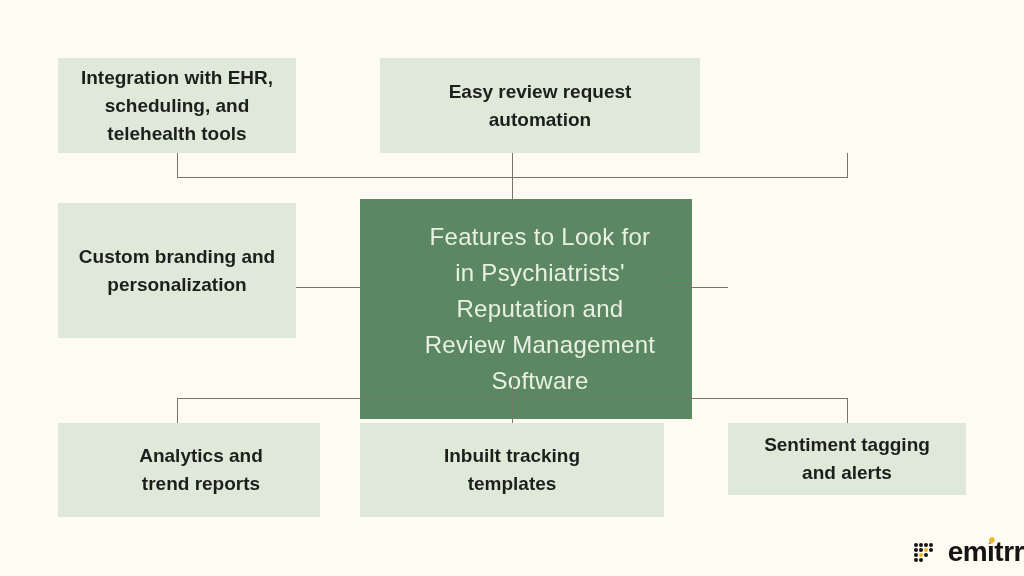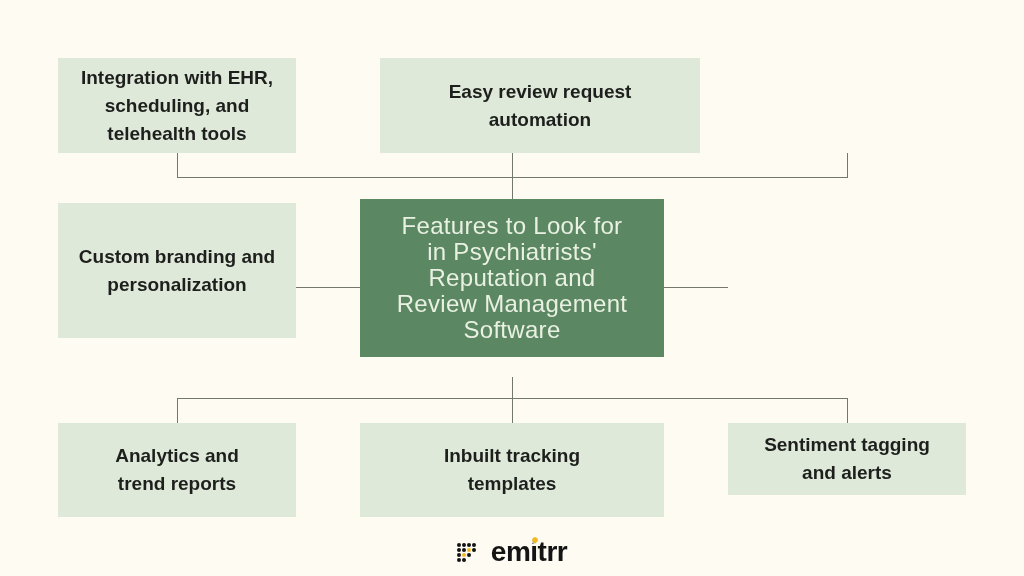--- a/index.html
+++ b/index.html
@@ -28,41 +28,42 @@
     position:absolute;
     background:var(--box-bg);
     display:flex;align-items:center;justify-content:center;
     text-align:center;
     color:var(--box-text);
     font-size:19px;line-height:28px;font-weight:600;
     white-space:pre-line;
   }
   .center-box{
     position:absolute;
-    left:360px;top:199px;width:304px;height:158px;
+    left:360px;top:199px;width:304px;height:220px;
     background:var(--center-bg);
     display:flex;align-items:center;justify-content:center;
     text-align:center;
     color:var(--center-text);
-    font-size:24px;line-height:26px;font-weight:400;
+    font-size:24px;line-height:36px;font-weight:400;
     letter-spacing:0.3px;
     white-space:pre-line;
+    padding-left:28px;
   }
   .box-tl{left:58px;top:58px;width:238px;height:95px;}
   .box-tc{left:360px;top:58px;width:320px;height:95px;margin-left:20px;}
   .box-tr{left:728px;top:58px;width:238px;height:95px;}
   .box-ml{left:58px;top:203px;width:238px;height:135px;}
   .box-mr{left:728px;top:203px;width:238px;height:171px;}
-  .box-bl{left:58px;top:423px;width:238px;height:94px;}
+  .box-bl{left:58px;top:423px;width:238px;height:94px;padding-left:24px;}
   .box-bc{left:360px;top:423px;width:304px;height:94px;}
   .box-br{left:728px;top:423px;width:238px;height:72px;}
   .line{position:absolute;background:var(--line);}
   .logo{
     position:absolute;left:0;top:536px;width:1024px;
-    display:flex;align-items:center;justify-content:center;gap:15px;
+    display:flex;align-items:center;justify-content:flex-end;gap:15px;
   }
   .pixel-icon{
     display:grid;
     grid-template-columns:repeat(4,4px);
     grid-auto-rows:4px;
     gap:1px;
   }
   .px{width:4px;height:4px;border-radius:50%;}
   .pb{background:var(--logo-text);}
   .py{background:var(--accent);}

